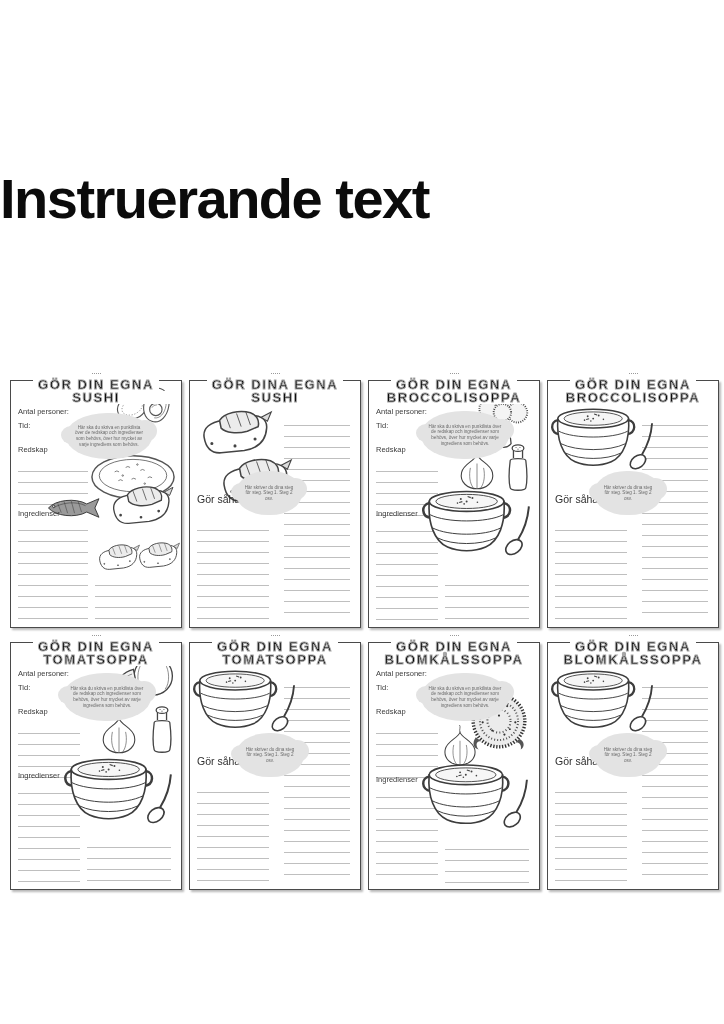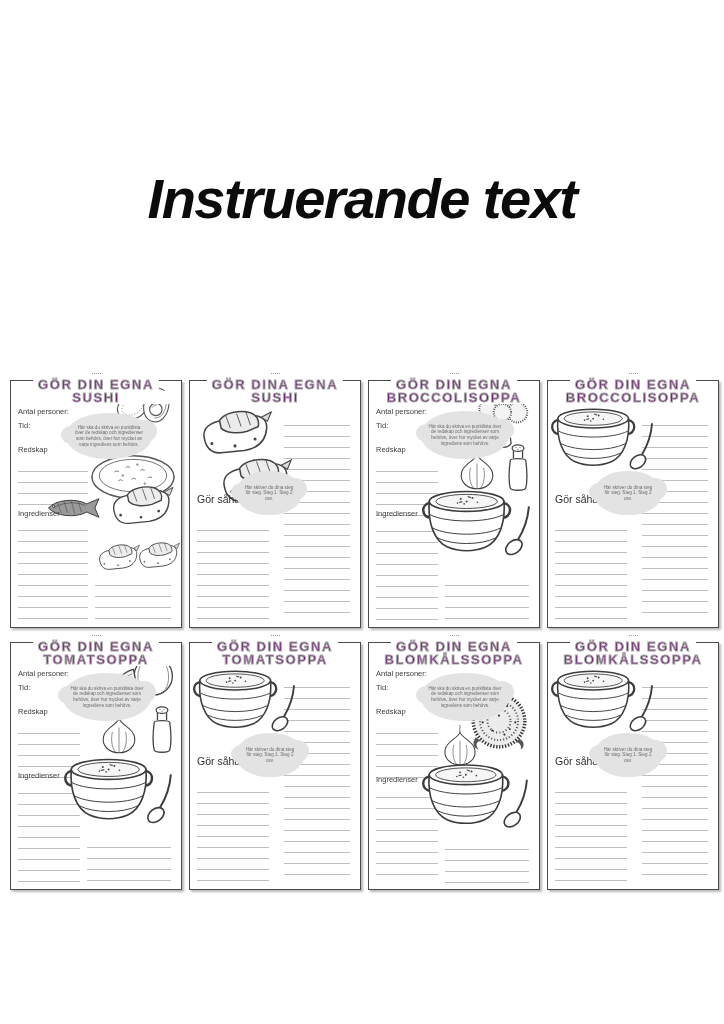--- a/index.html
+++ b/index.html
@@ -1,34 +1,34 @@
 <!DOCTYPE html>
 <html><head>
 <meta charset="utf-8">
 <style>
   html,body{margin:0;padding:0;background:#fff;}
   body{width:724px;height:1024px;position:relative;overflow:hidden;
        font-family:"Liberation Sans",sans-serif;color:#111;}
 
   
-  .header{position:absolute;top:168px;left:0;width:724px;text-align:center;font-style:italic;}
+  .header{position:absolute;top:168px;left:0;width:724px;text-align:left;}
   .main-title{font-size:56px;font-weight:800;letter-spacing:-1.5px;line-height:62px;margin:0;color:#0b0b0b;}
   .subtitle{font-size:34px;font-weight:400;letter-spacing:-0.6px;line-height:37px;margin:6px auto 0;
             width:600px;color:#1d1d1d;}
 
   
   .grid{position:absolute;top:380px;left:10px;display:grid;
         grid-template-columns:repeat(4,172px);grid-auto-rows:248px;gap:14px 7px;}
   .card{position:relative;box-sizing:border-box;border:1.5px solid #4a4a4a;background:#fff;
         box-shadow:2px 2px 2px rgba(0,0,0,.28);}
 
   
   .card-title{position:absolute;top:-8px;left:0;width:100%;text-align:center;z-index:2;line-height:13px;}
   .card-title .orn{display:block;width:9px;height:2px;margin:0 auto 1px;border-top:1px dotted #9a9a9a;}
-  .ot{font-weight:700;font-size:13px;letter-spacing:1.6px;color:#701a75;
+  .ot{font-weight:700;font-size:13px;letter-spacing:1.6px;color:#000000;
       -webkit-text-stroke:0.9px #a8a8a8;text-shadow:0 0 1px #d2d2d2;}
   .card-title .t1{display:inline-block;background:#fff;padding:0 5px;}
   .card-title .t2{display:block;background:#fff;}
 
   
   .lbl{position:absolute;font-size:7.5px;color:#3c3c3c;z-index:2;}
   .lbl-big{position:absolute;font-size:10.5px;color:#2e2e2e;z-index:2;}
 
   
   .lines{position:absolute;background-image:repeating-linear-gradient(

